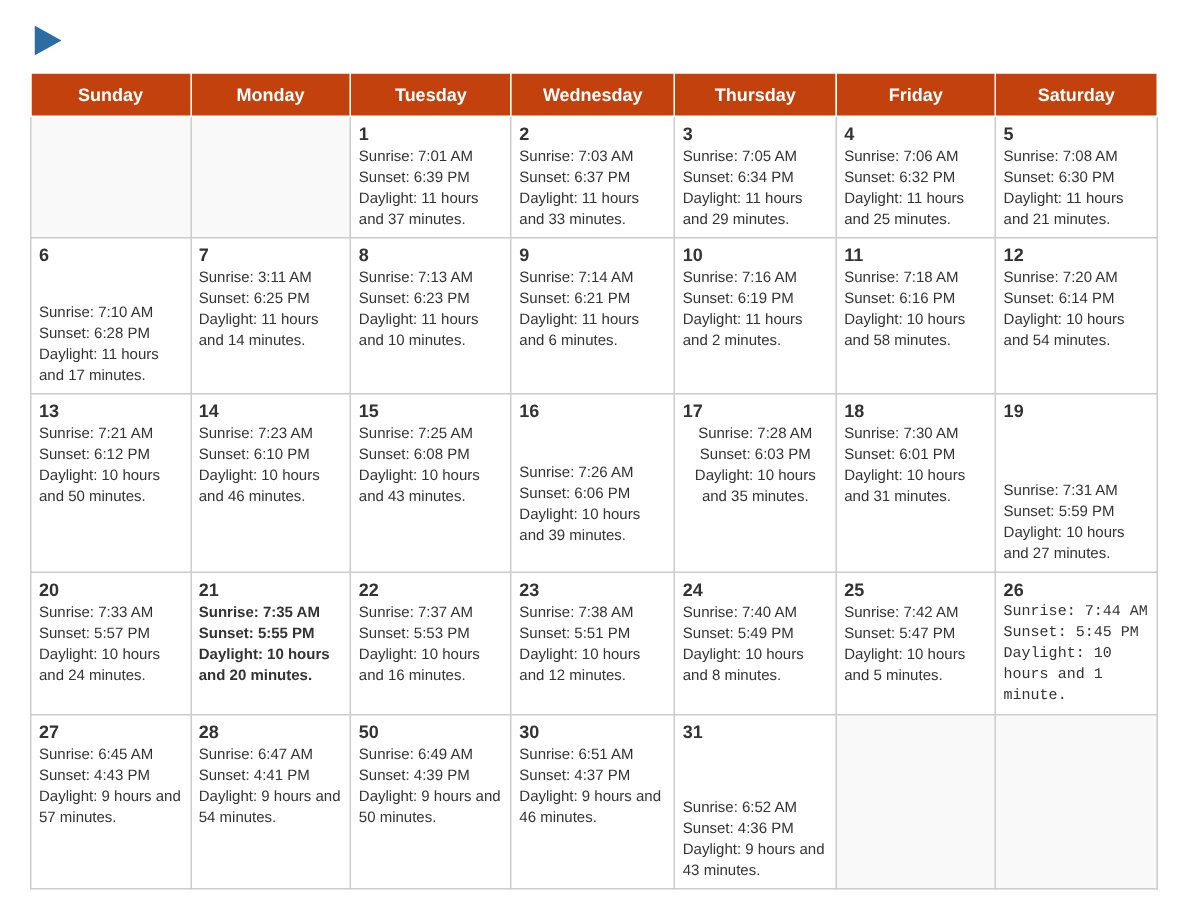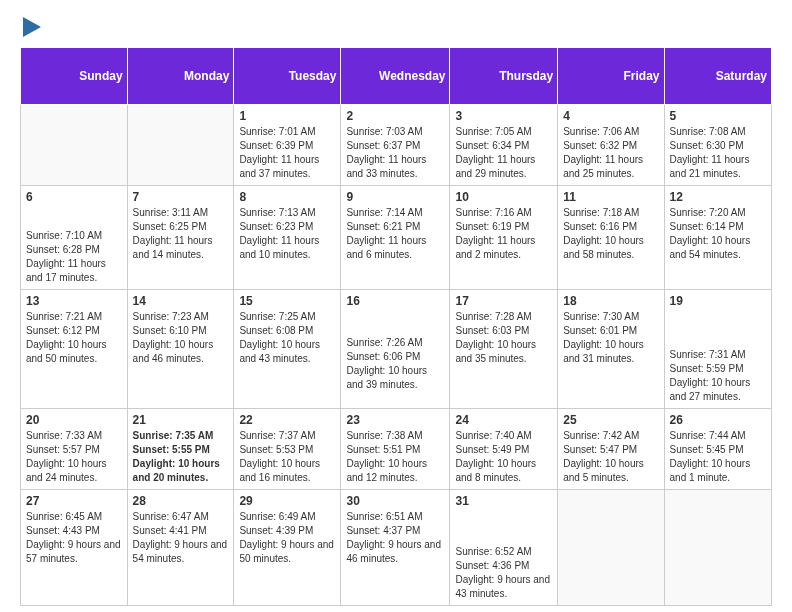--- a/index.html
+++ b/index.html
@@ -32,27 +32,27 @@
     .subtitle {
       font-size: 16px;
       color: #555;
     }
     .calendar {
       width: 100%;
       border-collapse: collapse;
       margin-top: 4px;
     }
     .calendar th {
-      background: #6d28d9;
+      background: #c2410c;
       color: #fff;
       font-size: 12px;
       font-weight: bold;
-      padding: 21px 4px;
+      padding: 7px 4px;
       border: 1px solid #fff;
-      text-align: right;
+      text-align: center;
     }
     .calendar td {
       border: 1px solid #ccc;
       vertical-align: top;
       padding: 4px 5px;
       width: 113px;
       min-height: 70px;
       font-size: 10px;
       color: #333;
       background: #fff;
@@ -221,21 +221,21 @@
 Daylight: 10 hours and 43 minutes.</div>
           </td>
           <td>
             <span class="day-number">16</span>
             <div class="day-info" style="white-space: pre-line; margin-top: 28px;">Sunrise: 7:26 AM
 Sunset: 6:06 PM
 Daylight: 10 hours and 39 minutes.</div>
           </td>
           <td>
             <span class="day-number">17</span>
-            <div class="day-info" style="white-space: pre-line;">Sunrise: 7:28 AM
+            <div class="day-info" style="white-space: pre-line; text-align: center;">Sunrise: 7:28 AM
 Sunset: 6:03 PM
 Daylight: 10 hours and 35 minutes.</div>
           </td>
           <td>
             <span class="day-number">18</span>
             <div class="day-info" style="white-space: pre-line;">Sunrise: 7:30 AM
 Sunset: 6:01 PM
 Daylight: 10 hours and 31 minutes.</div>
           </td>
           <td>
@@ -277,40 +277,40 @@
 Daylight: 10 hours and 8 minutes.</div>
           </td>
           <td>
             <span class="day-number">25</span>
             <div class="day-info" style="white-space: pre-line;">Sunrise: 7:42 AM
 Sunset: 5:47 PM
 Daylight: 10 hours and 5 minutes.</div>
           </td>
           <td>
             <span class="day-number">26</span>
-            <div class="day-info" style="white-space: pre-line;">Sunrise: 7:44 AM
+            <div class="day-info" style="white-space: pre-line; font-family: Liberation Mono, monospace;">Sunrise: 7:44 AM
 Sunset: 5:45 PM
 Daylight: 10 hours and 1 minute.</div>
           </td>
         </tr>
         <tr>
           <td>
             <span class="day-number">27</span>
             <div class="day-info" style="white-space: pre-line;">Sunrise: 6:45 AM
 Sunset: 4:43 PM
 Daylight: 9 hours and 57 minutes.</div>
           </td>
           <td>
             <span class="day-number">28</span>
             <div class="day-info" style="white-space: pre-line;">Sunrise: 6:47 AM
 Sunset: 4:41 PM
 Daylight: 9 hours and 54 minutes.</div>
           </td>
           <td>
-            <span class="day-number">29</span>
+            <span class="day-number">50</span>
             <div class="day-info" style="white-space: pre-line;">Sunrise: 6:49 AM
 Sunset: 4:39 PM
 Daylight: 9 hours and 50 minutes.</div>
           </td>
           <td>
             <span class="day-number">30</span>
             <div class="day-info" style="white-space: pre-line;">Sunrise: 6:51 AM
 Sunset: 4:37 PM
 Daylight: 9 hours and 46 minutes.</div>
           </td>

